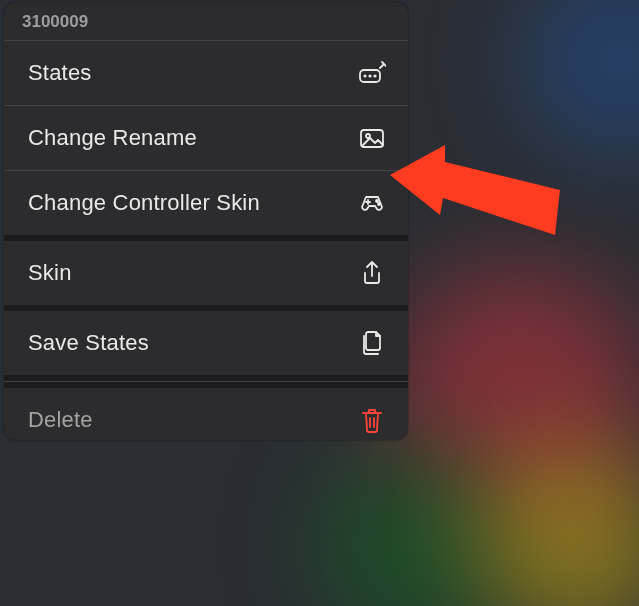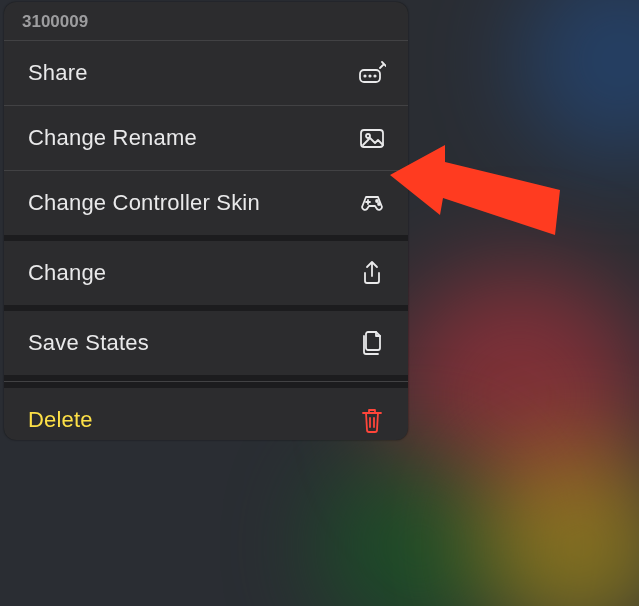--- a/index.html
+++ b/index.html
@@ -14,21 +14,21 @@
 
   .menu{position:absolute;left:4px;top:2px;width:404px;
     background:#2c2c2e;border-radius:12px;overflow:hidden;
     box-shadow:0 0 2px rgba(0,0,0,.6)}
   .title{padding:10px 18px 8px;color:#9d9d9f;font-size:17px;font-weight:700}
   .sep,.sep-thick{height:1px;background:#424244;margin:0}
   .sep-thick{height:6px;background:#1c1c1e}
   .row{display:flex;align-items:center;justify-content:space-between;
     padding:18px 22px 18px 24px;cursor:pointer;color:#e9e9ea}
   .row .lbl{font-size:22px;font-weight:400;letter-spacing:.2px}
-  .row.danger .lbl{color:#fde047}
+  .row.danger .lbl{color:#a3a3a3}
   .row.danger svg{stroke:#ff453a;fill:none}
   .ic{width:28px;height:28px;display:flex;align-items:center;justify-content:center;flex:0 0 28px}
   .ic svg{width:28px;height:28px;stroke:#e9e9ea;fill:none;stroke-width:1.8;stroke-linecap:round;stroke-linejoin:round}
 
   .arrow{position:absolute;left:390px;top:140px;pointer-events:none}
 </style>
 </head>
 <body>
 
 <div class="bg">
@@ -36,21 +36,21 @@
   <div class="blob b1"></div>
   <div class="blob b2"></div>
   <div class="blob b3"></div>
 </div>
 
 <div class="menu">
   <div class="title">3100009</div>
   <div class="sep"></div>
 
   <div class="row">
-    <span class="lbl">Share</span>
+    <span class="lbl">States</span>
     <span class="ic">
       <svg viewBox="0 0 28 28">
           <rect x="2" y="11" width="20" height="12" rx="4"></rect>
           <circle cx="7" cy="17" r=".7" fill="#e9e9ea"></circle>
           <circle cx="12" cy="17" r=".7" fill="#e9e9ea"></circle>
           <circle cx="17" cy="17" r=".7" fill="#e9e9ea"></circle>
           <path d="M22 9 L26 5 M24 3 L28 7"></path>
         </svg>
     </span>
   </div>
@@ -75,21 +75,21 @@
           <path d="M8 8h12l4 10a3 3 0 0 1-5 2l-2-3h-6l-2 3a3 3 0 0 1-5-2z"></path>
           <path d="M8 13h4M10 11v4"></path>
           <circle cx="19" cy="12" r="1"></circle>
           <circle cx="21" cy="15" r="1"></circle>
         </svg>
     </span>
   </div>
   <div class="sep-thick"></div>
 
   <div class="row">
-    <span class="lbl">Change</span>
+    <span class="lbl">Skin</span>
     <span class="ic">
       <svg viewBox="0 0 28 28">
           <path d="M14 3v14M9 8l5-5 5 5"></path>
           <path d="M7 14v8a2 2 0 0 0 2 2h10a2 2 0 0 0 2-2v-8"></path>
         </svg>
     </span>
   </div>
   <div class="sep-thick"></div>
 
   <div class="row">

